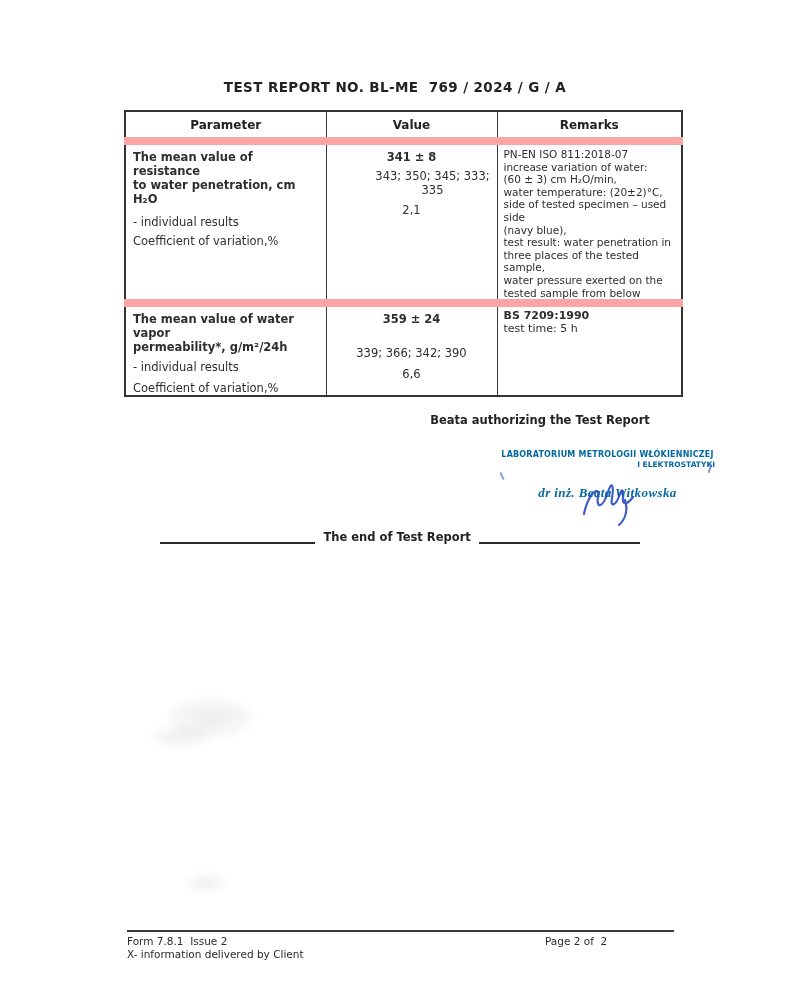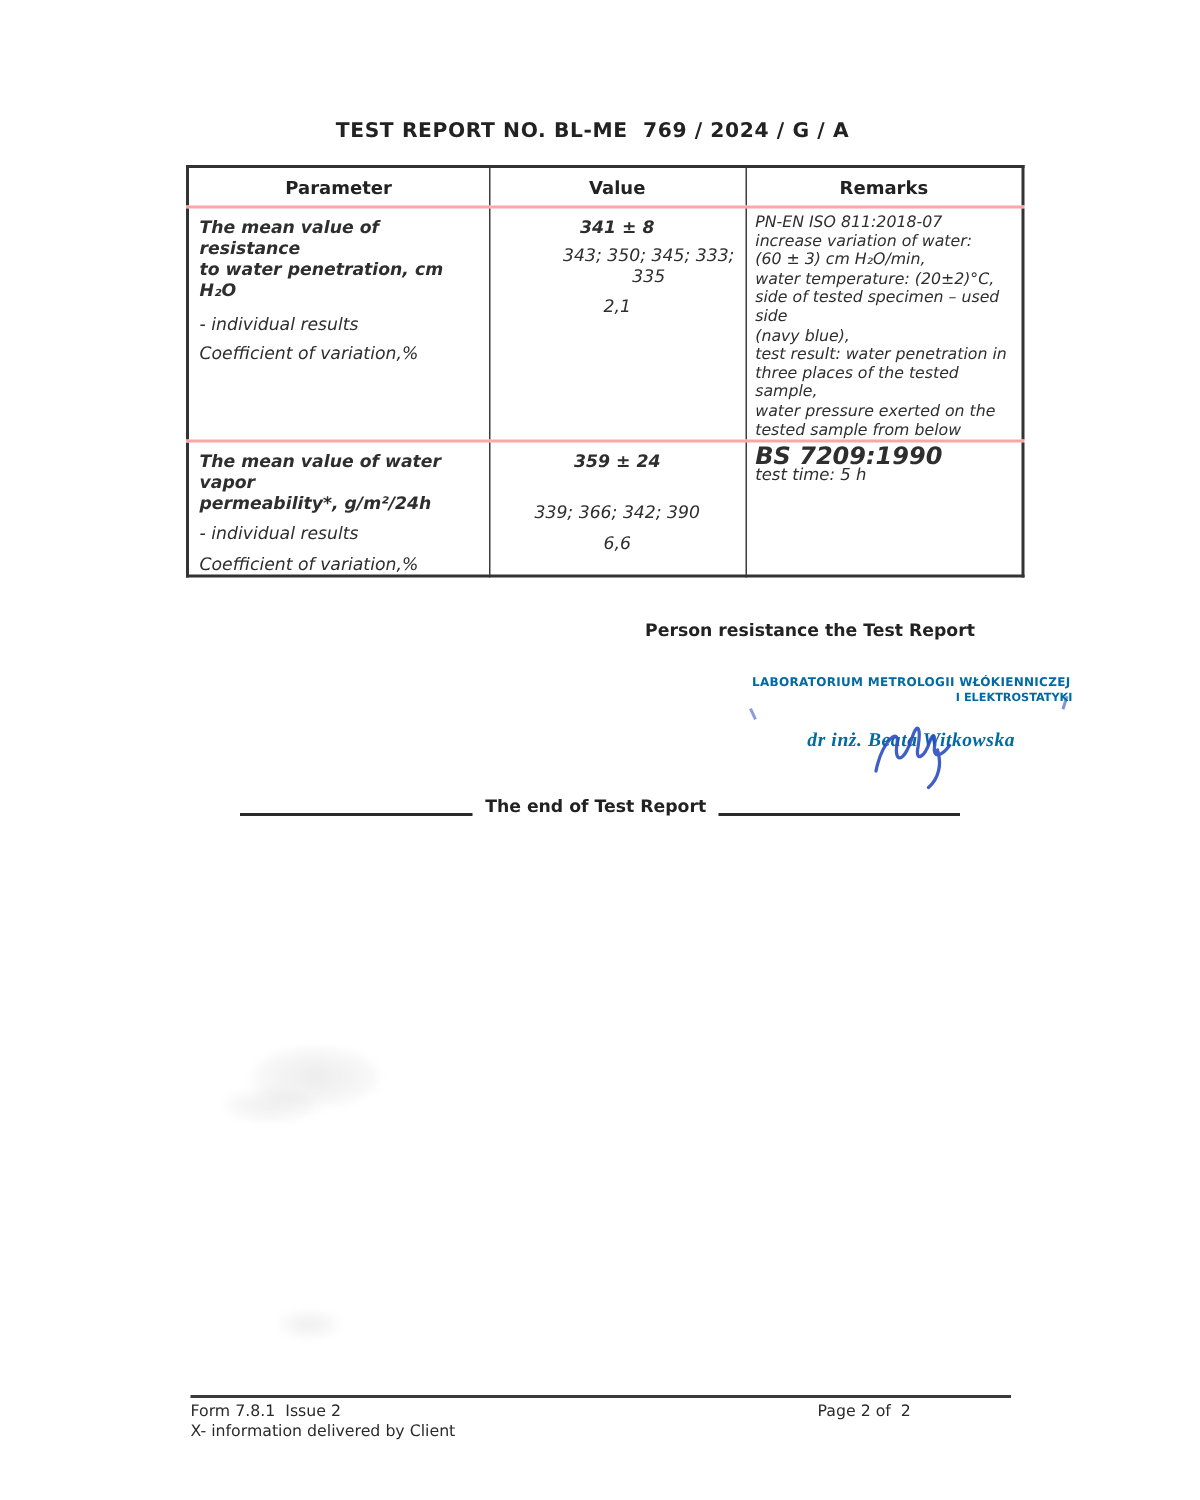--- a/index.html
+++ b/index.html
@@ -17,21 +17,21 @@
     border-collapse:collapse; table-layout:fixed;
   }
   .results-table th, .results-table td {
     border:1px solid #3c3c3c; vertical-align:top; padding:0;
   }
   .results-table thead th {
     border-bottom:1px solid #3c3c3c; height:25px; vertical-align:middle;
     font-size:12px; font-weight:bold; text-align:center; color:#222;
   }
   .results-table { border:2px solid #333; }
-  .results-table tr.data-row td { border-top:2px solid #fca5a5;font-style:italic; }
+  .results-table tr.data-row td { border-top:8px solid #fca5a5; }
   .param-cell { padding:5px 6px 0 7px !important; font-size:11.5px; line-height:14px; }
   .value-cell { padding-top:5px !important; font-size:11.5px; line-height:14px; text-align:center; }
   .remarks-cell { padding:3px 3px 0 6px !important; font-size:10.5px; line-height:12.6px; }
   .b { font-weight:bold; }
   .row1 .p-ind { margin-top:9px; }
   .row1 .p-cv  { margin-top:5px; }
   .row1 .v-ind { margin-top:5px;padding-left:42px; }
   .row1 .v-cv  { margin-top:6px; }
   .row2 .p-ind { margin-top:6px; }
   .row2 .p-cv  { margin-top:7px; }
@@ -133,28 +133,28 @@
           <div class="b">permeability*, g/m²/24h</div>
           <div class="p-ind">- individual results</div>
           <div class="p-cv">Coefficient of variation,%</div>
         </td>
         <td class="value-cell">
           <div class="b">359 ± 24</div>
           <div class="v-ind">339; 366; 342; 390</div>
           <div class="v-cv">6,6</div>
         </td>
         <td class="remarks-cell">
-          <div class="b" style="font-size:16px">BS 7209:1990</div>
+          <div class="b" style="font-size:11px">BS 7209:1990</div>
           <div style="font-size:11px">test time: 5 h</div>
         </td>
       </tr>
     </tbody>
   </table>
 
-  <div class="authorizing">Person resistance the Test Report</div>
+  <div class="authorizing">Beata authorizing the Test Report</div>
 
   <div class="stamp">
     <div class="stamp-l1">LABORATORIUM METROLOGII WŁÓKIENNICZEJ</div>
     <div class="stamp-l2">I ELEKTROSTATYKI</div>
     <svg class="signature-svg" width="80" height="50" viewBox="0 0 80 50">
       <path d="M6 36 C10 16 22 6 20 18 C18 30 24 32 30 14 C34 2 36 8 34 20 C32 30 38 28 42 16 C44 10 46 12 45 20 C44 28 50 26 55 19 M47 22 C50 31 48 41 41 47" stroke="#2b4dc0" stroke-width="2.2" fill="none" stroke-linecap="round" opacity="0.9"></path>
     </svg>
     <div class="stamp-signer">dr inż. Beata Witkowska</div>
   </div>
   <div class="stamp-tick-left"></div>

